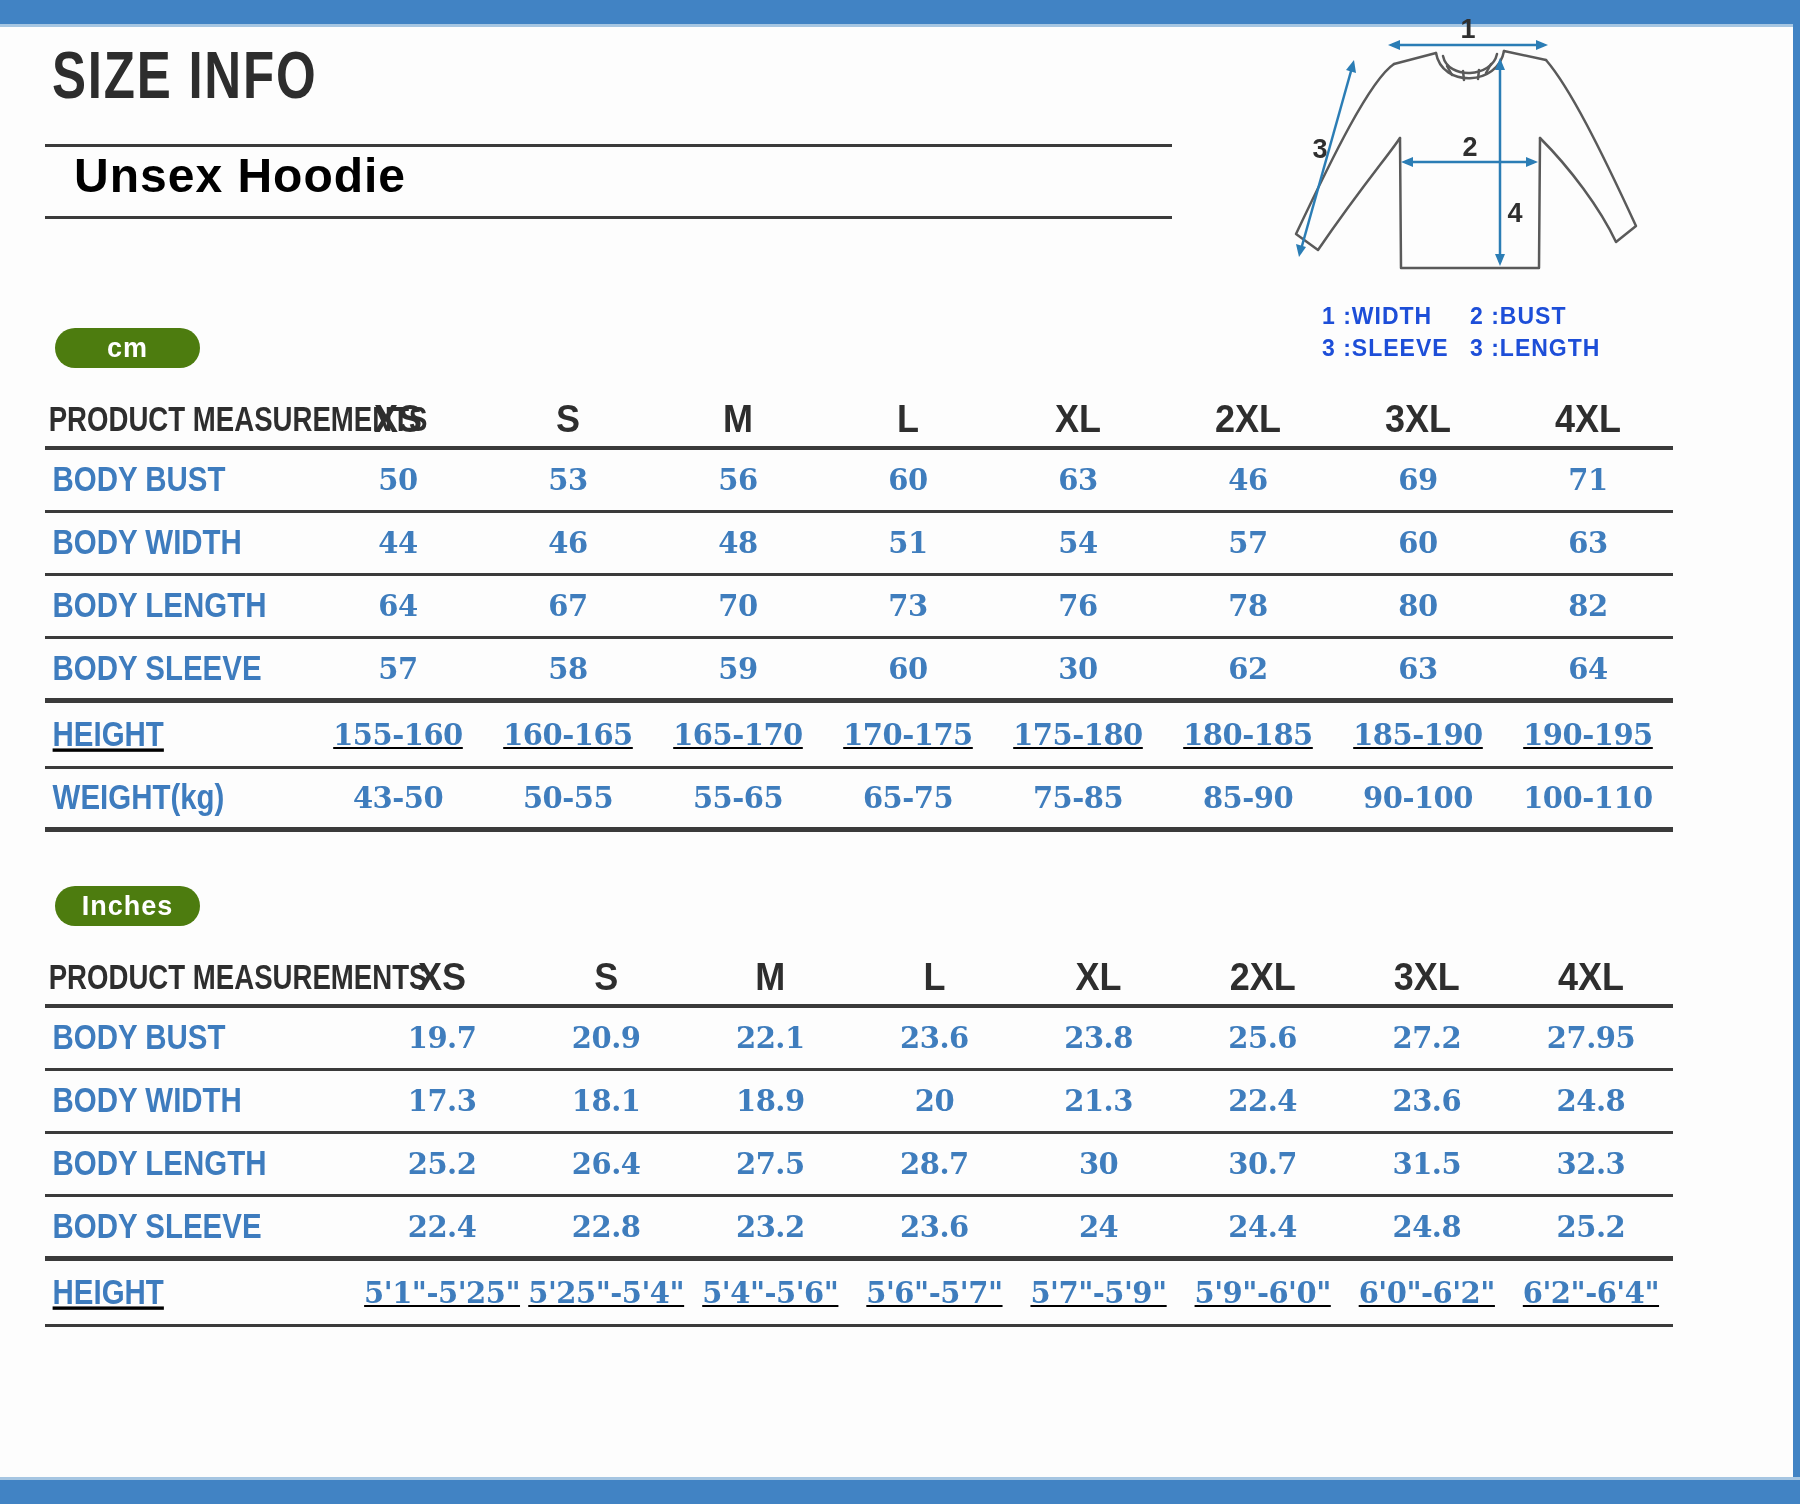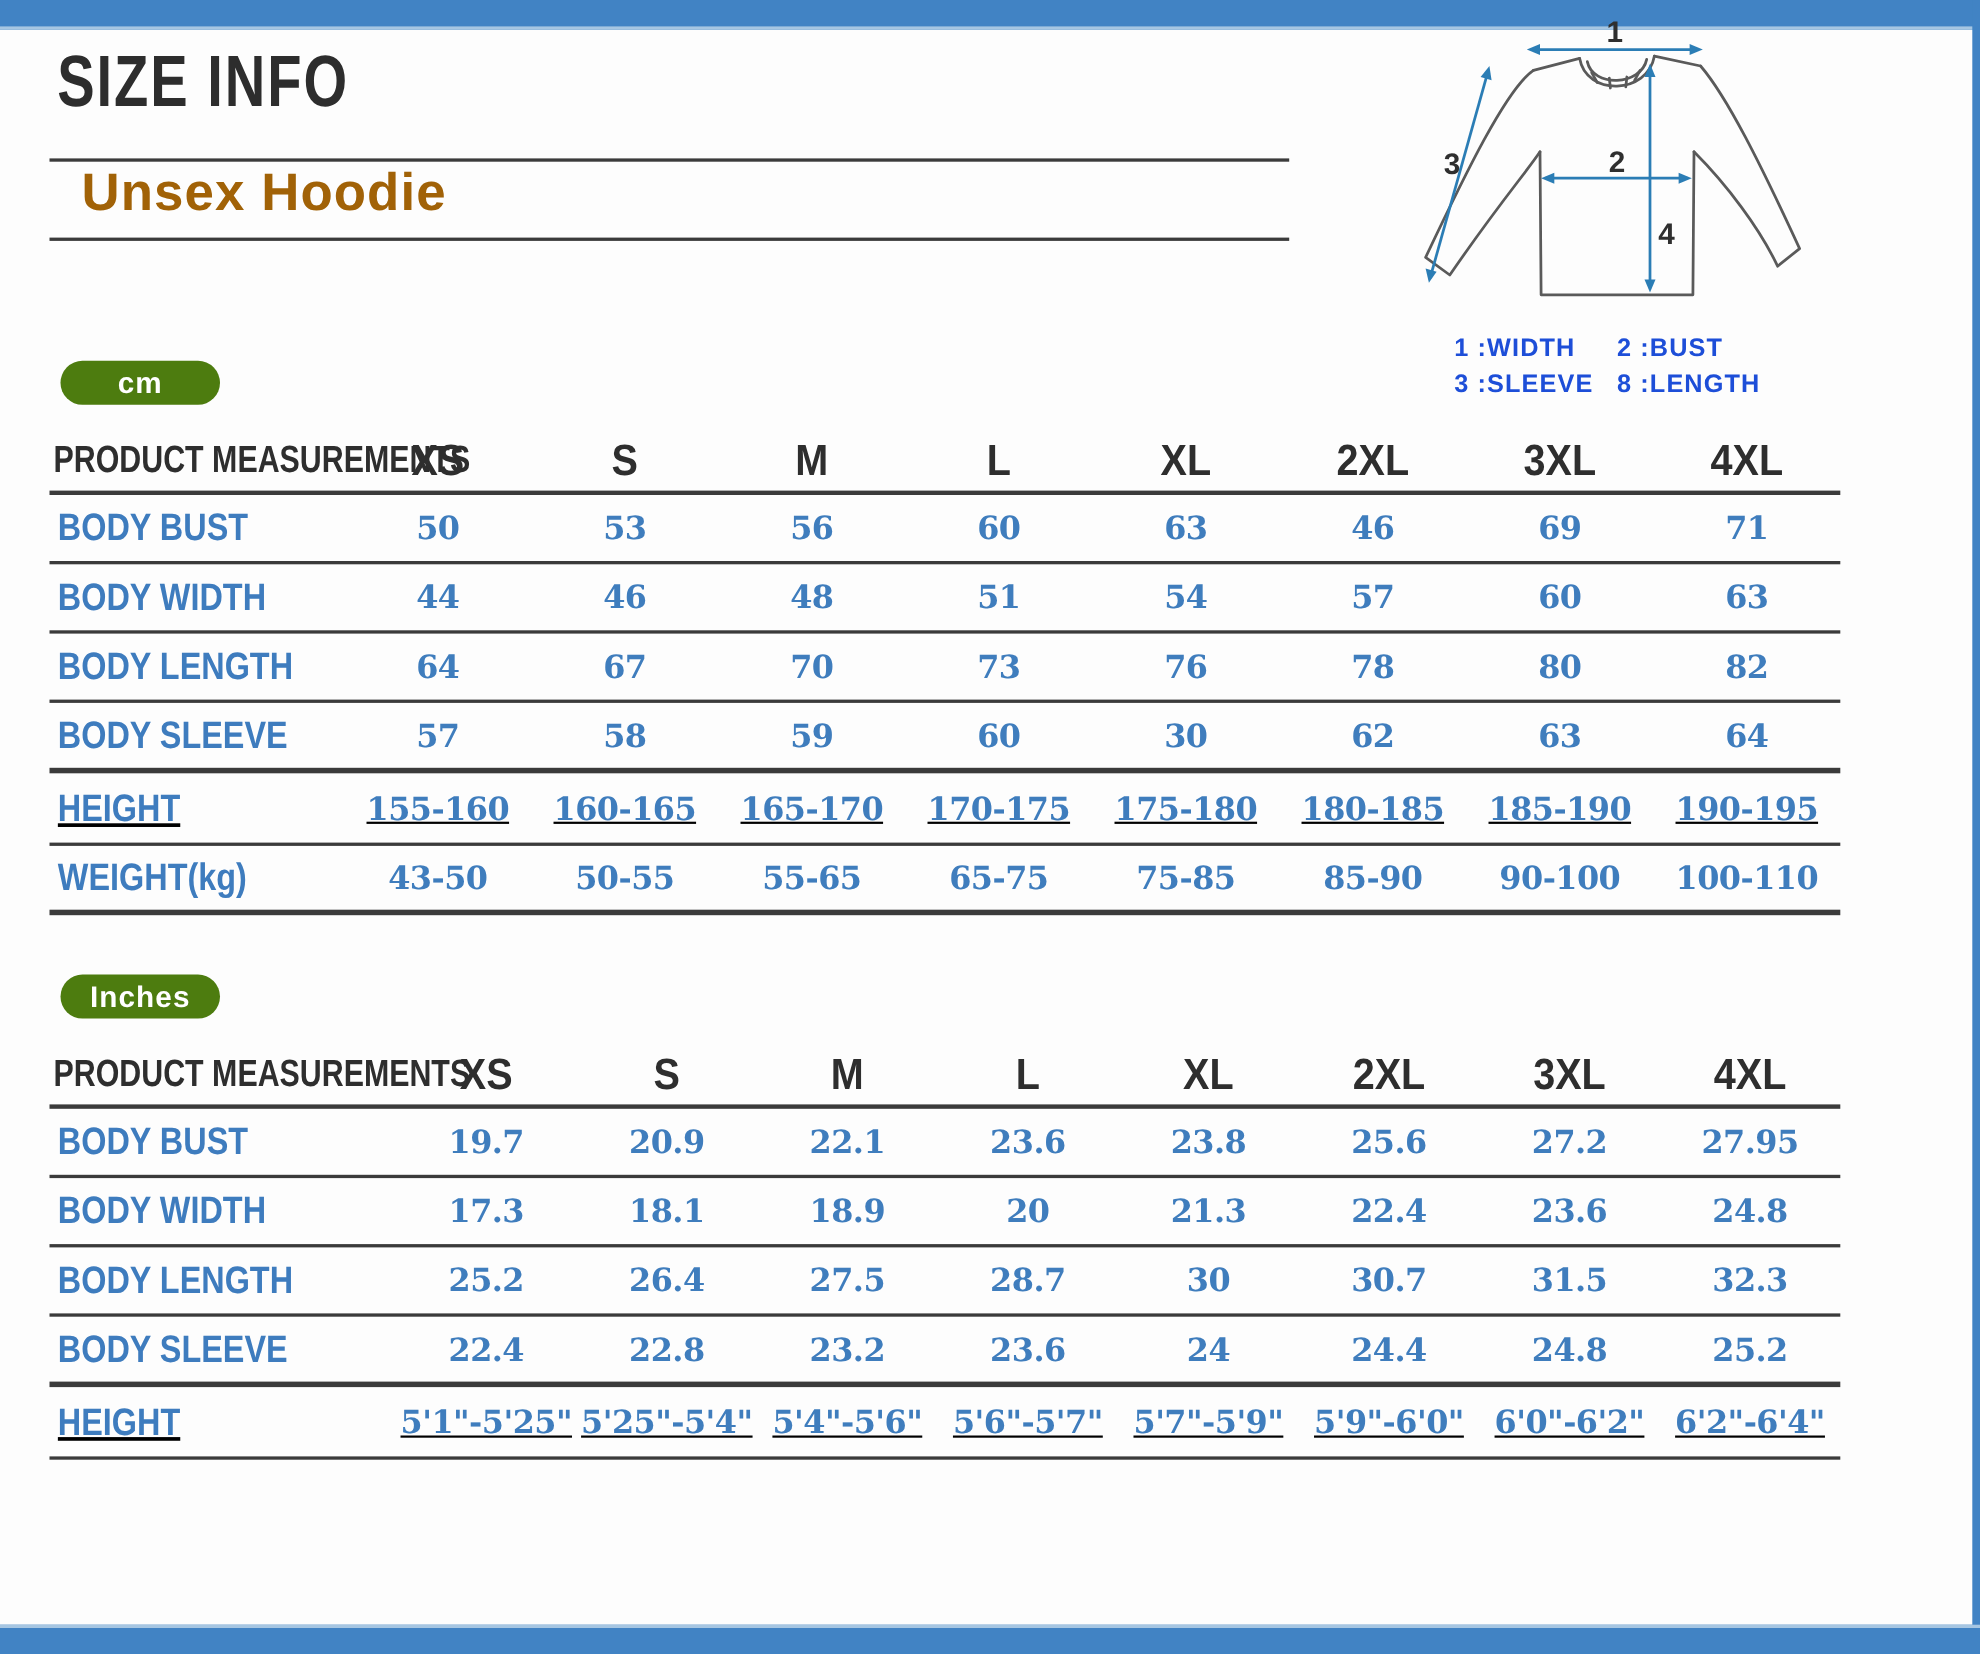--- a/index.html
+++ b/index.html
@@ -10,21 +10,21 @@
   
   .top-bar{position:absolute;left:0;top:0;width:1800px;height:24px;background:#4183c4;border-bottom:3px solid #a6c6e2;}
   .bottom-bar{position:absolute;left:0;top:1477px;width:1800px;height:27px;background:#4183c4;border-top:3px solid #a6c6e2;}
   .right-strip{position:absolute;right:0;top:0;width:7px;height:1504px;background:#4183c4;}
   
   .title{
     position:absolute;left:52px;top:36px;margin:0;font-size:58px;font-weight:bold;color:#2d2d2d;
     letter-spacing:2px;transform:scale(0.88,1.14);transform-origin:left top;white-space:nowrap;
   }
   .subtitle{
-    position:absolute;left:74px;top:148px;margin:0;font-size:48px;font-weight:bold;color:#a16207;
+    position:absolute;left:74px;top:148px;margin:0;font-size:48px;font-weight:bold;color:#000000;
     letter-spacing:1px;white-space:nowrap;
   }
   .rule{position:absolute;left:45px;width:1127px;height:3px;background:#3b3b3b;}
   .rule-1{top:144px;}
   .rule-2{top:216px;}
   
   .diagram{position:absolute;left:1270px;top:18px;width:400px;height:272px;}
   .legend{position:absolute;left:1322px;top:300px;color:#1d4ed8;font-weight:bold;font-size:23px;}
   .legend-row{display:flex;height:32px;align-items:center;}
   .legend-item{display:inline-block;width:148px;white-space:nowrap;letter-spacing:1px;}
@@ -113,21 +113,21 @@
     </svg>
   </div>
 
   <div class="legend">
     <div class="legend-row">
       <span class="legend-item">1 :WIDTH</span>
       <span class="legend-item">2 :BUST</span>
     </div>
     <div class="legend-row">
       <span class="legend-item">3 :SLEEVE</span>
-      <span class="legend-item">8 :LENGTH</span>
+      <span class="legend-item">3 :LENGTH</span>
     </div>
   </div>
 
   <div class="badge badge-cm">cm</div>
   <div class="size-table cm-table" id="table-cm">
       <div class="t-row t-header">
         <div class="cell hdr-label">PRODUCT MEASUREMENTS</div>
         <div class="cell size-hdr">XS</div>
         <div class="cell size-hdr">S</div>
         <div class="cell size-hdr">M</div>

